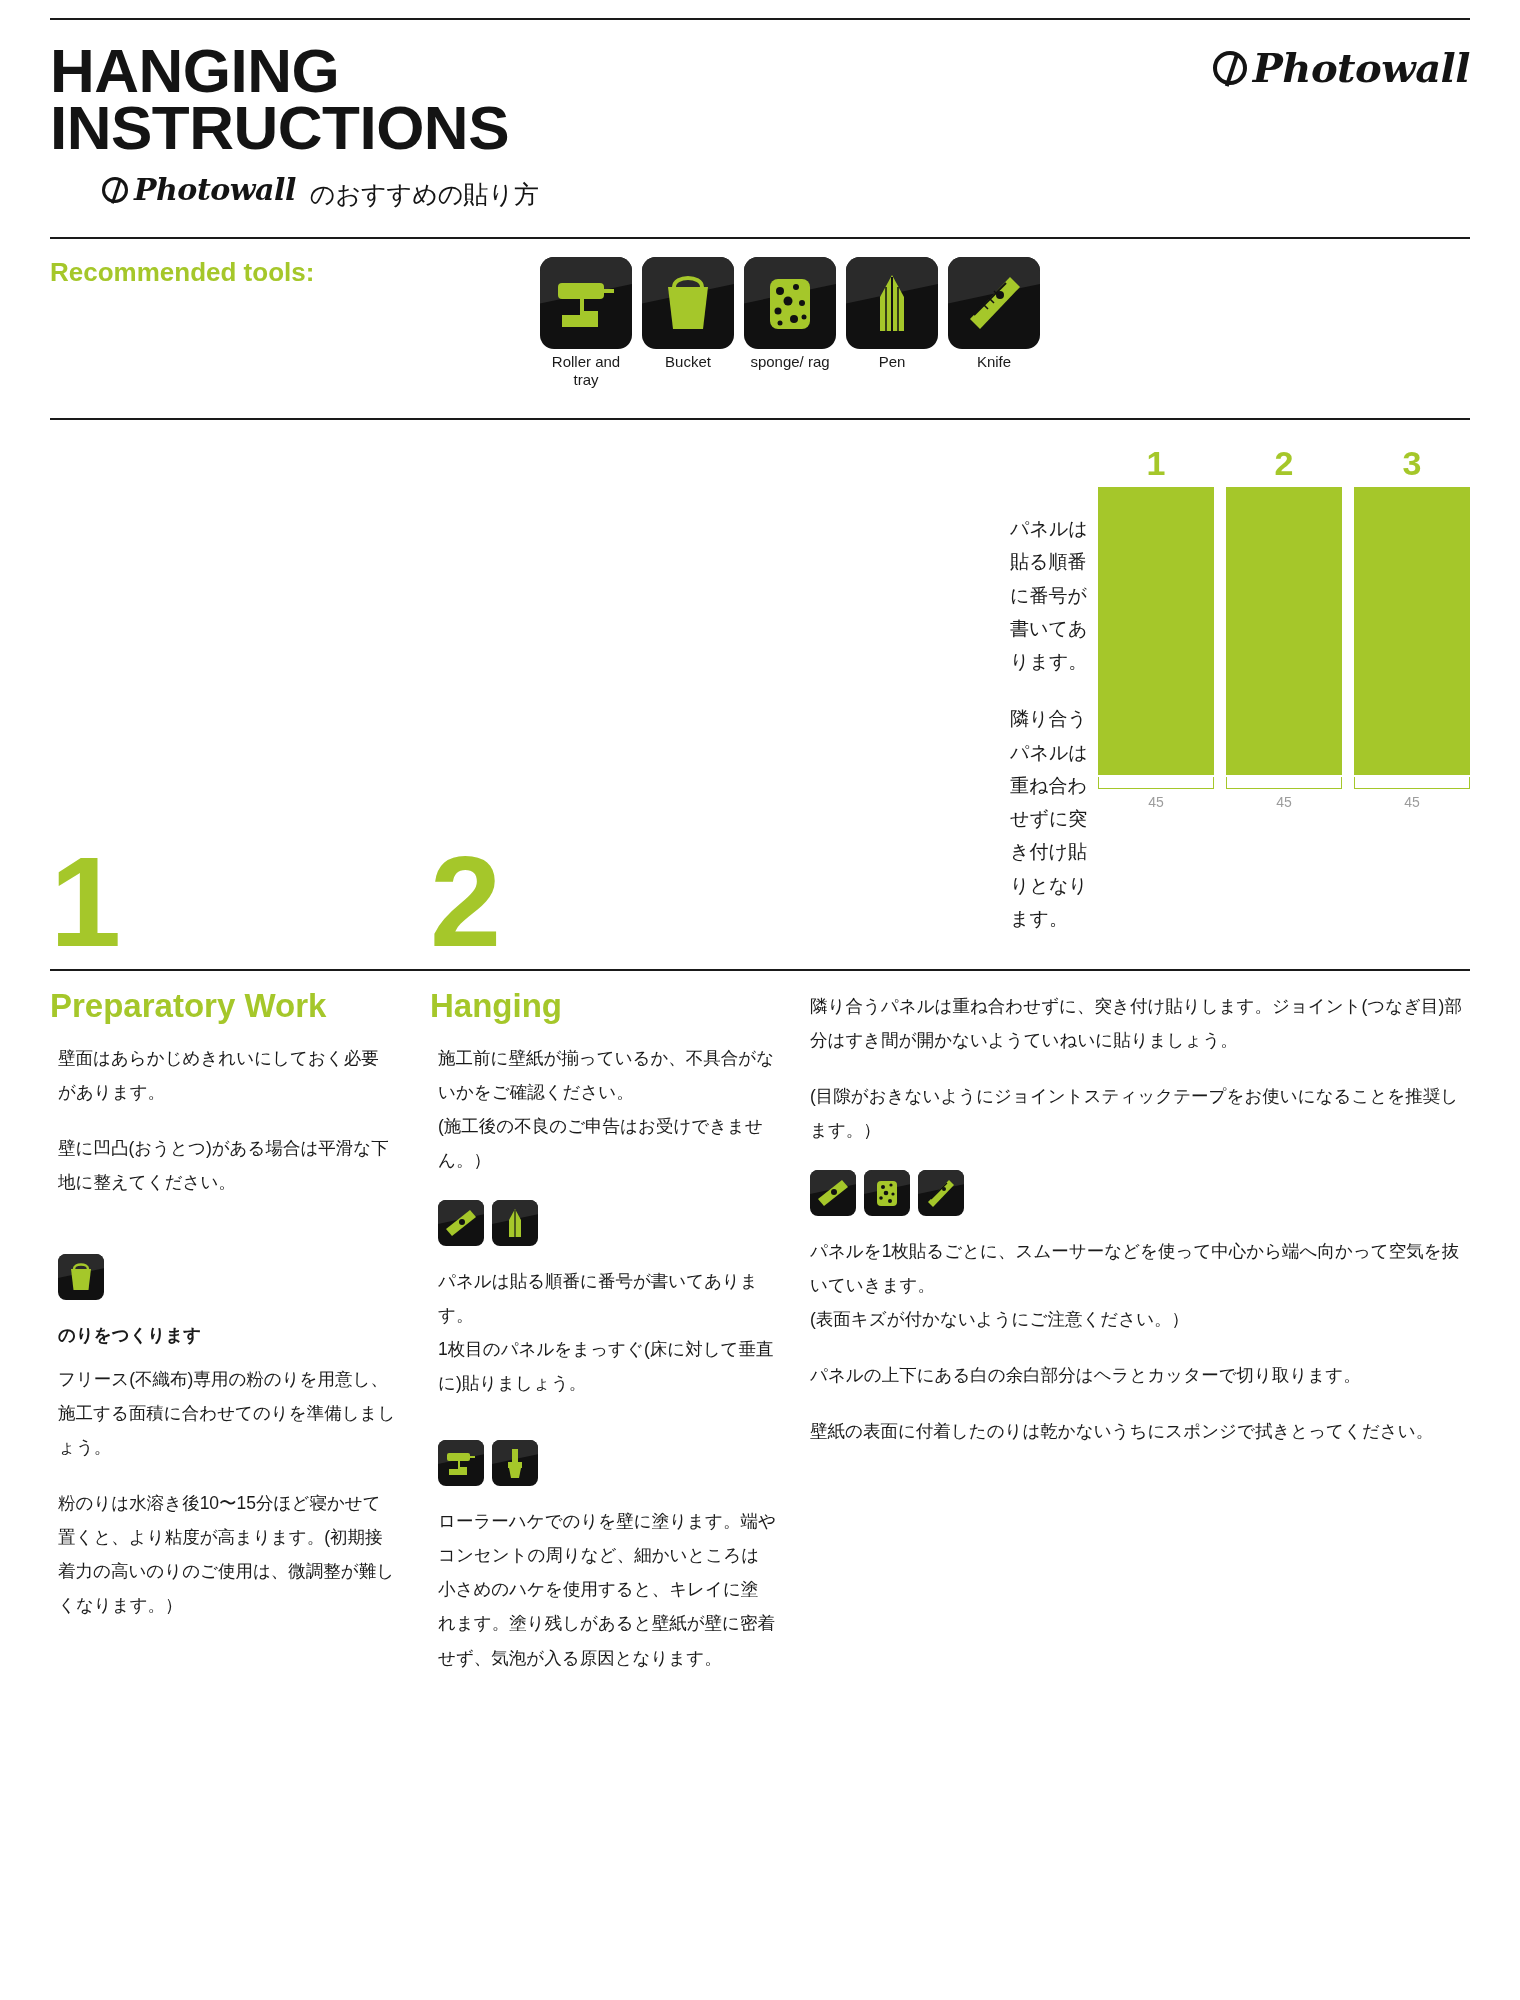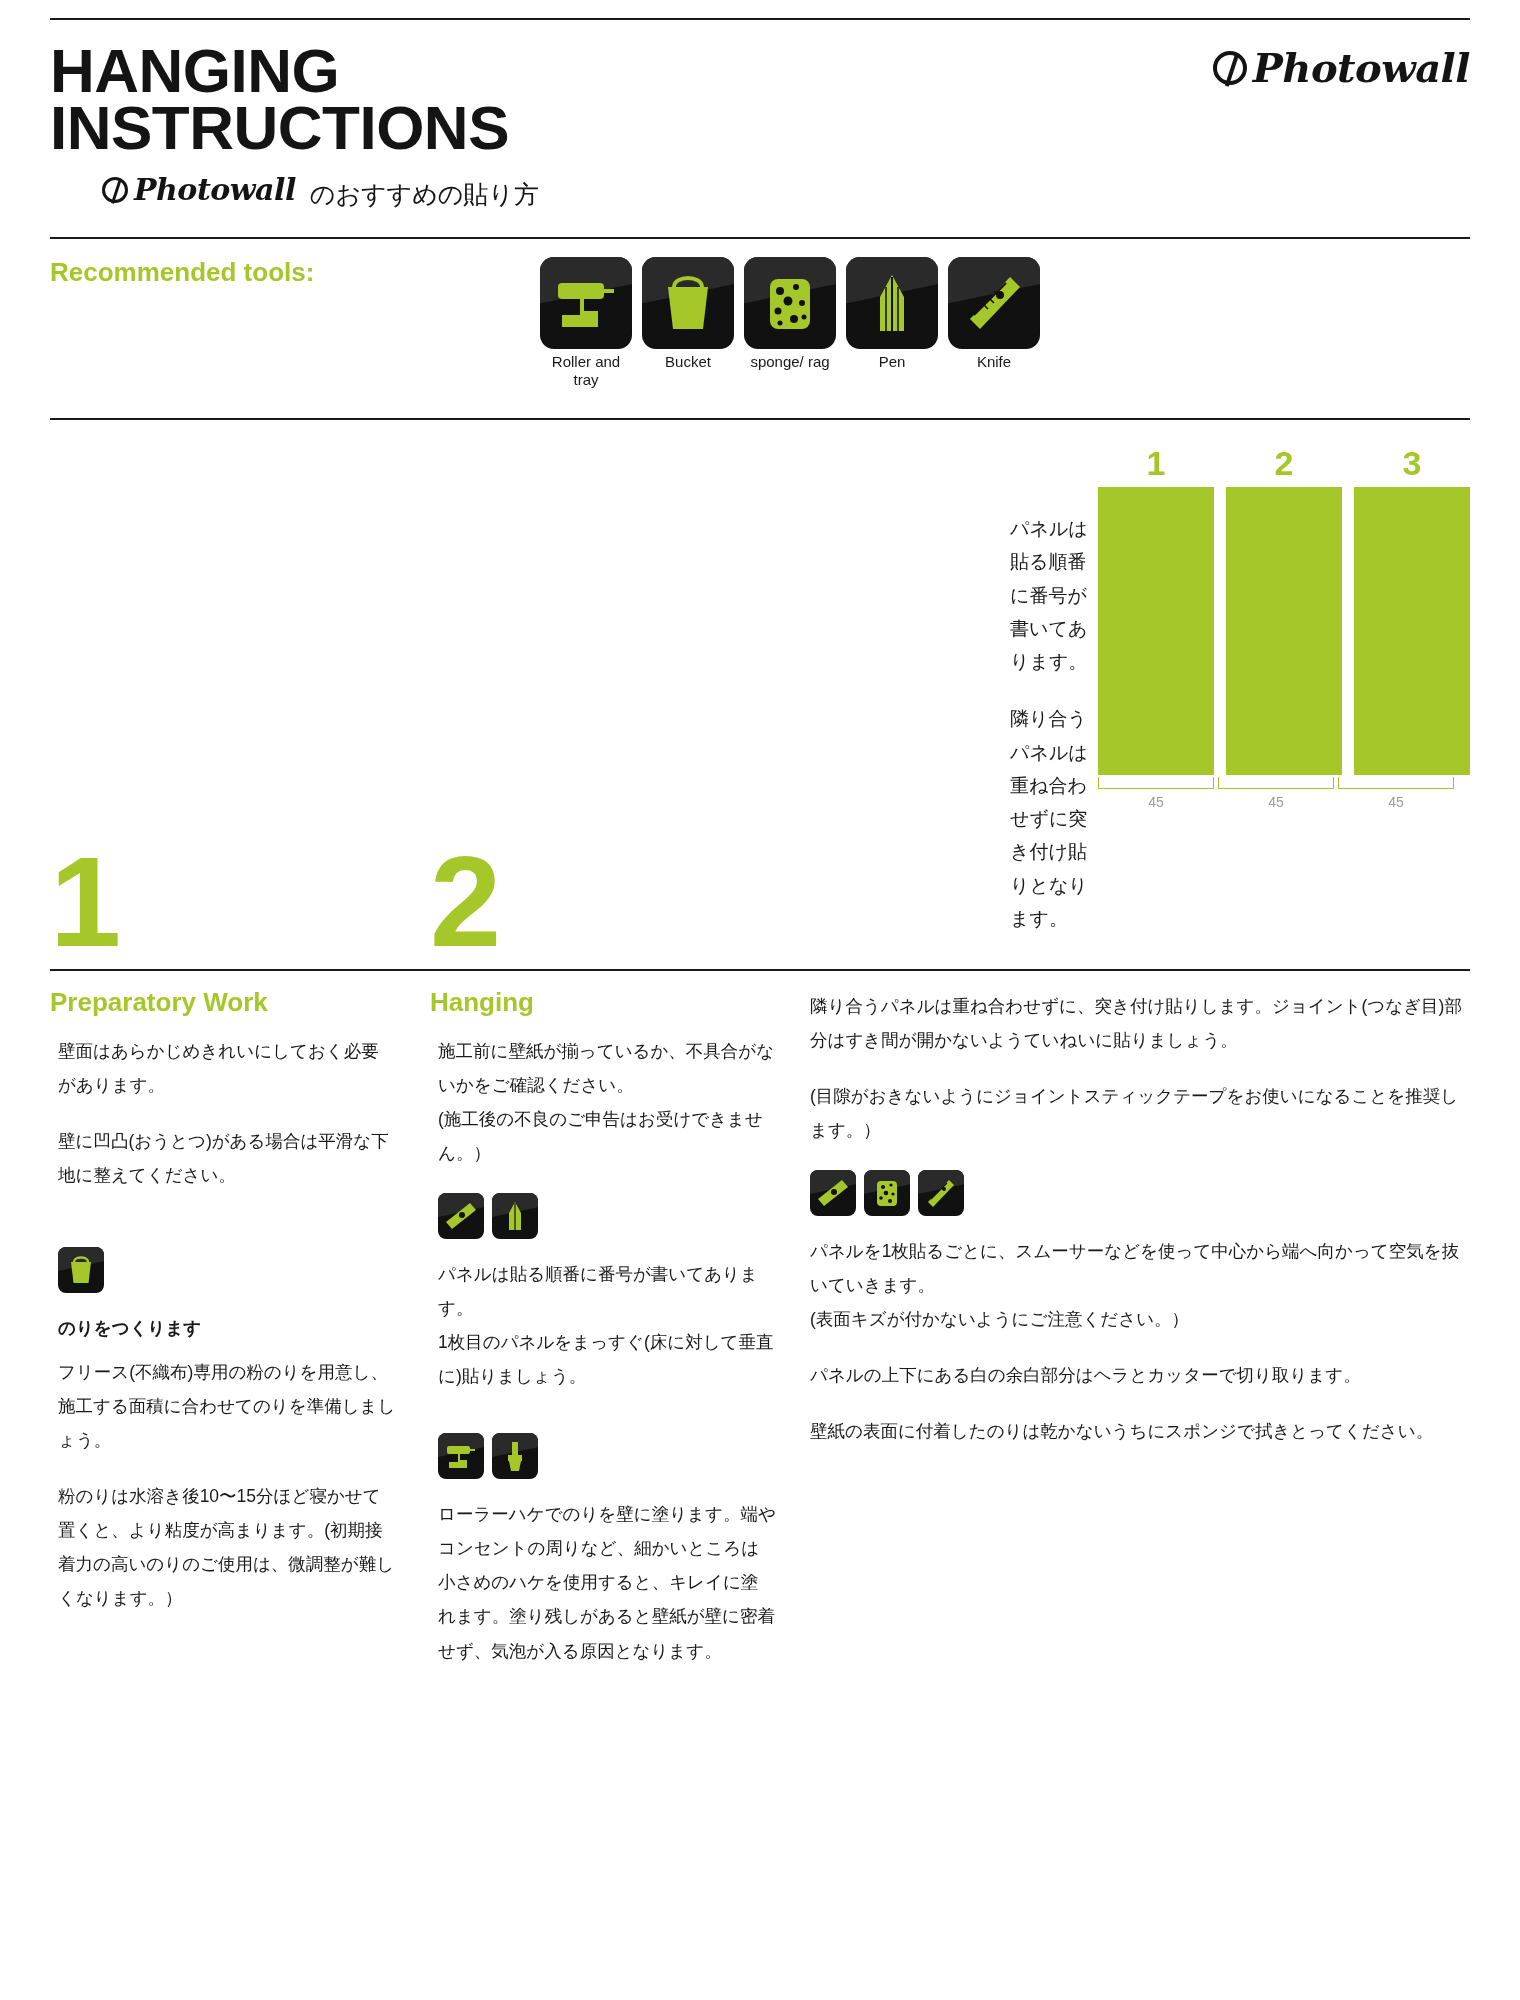--- a/index.html
+++ b/index.html
@@ -194,20 +194,21 @@
   }
   .panel {
     width: 116px;
     height: 288px;
     background: #a5c72a;
   }
   .panel-dims {
     display: flex;
     gap: 4px;
     margin-top: 2px;
+    justify-content: space-between;
   }
   .dim {
     width: 116px;
     text-align: center;
     position: relative;
     padding-top: 16px;
   }
   .dim .brace {
     position: absolute;
     left: 0; top: 0;
@@ -229,21 +230,21 @@
   }
   .body-col {
     width: 380px;
     flex: none;
     padding-right: 34px;
   }
   .body-col.last { flex: 1; width: auto; padding-right: 0; }
   .col-head {
     color: #a5c72a;
     font-weight: bold;
-    font-size: 26px;
+    font-size: 33px;
     margin: 0 0 16px 0;
   }
   .txt {
     font-size: 17.5px;
     line-height: 1.95;
     margin: 0 0 22px 0;
   }
   .txt.bold { font-weight: bold; margin-bottom: 10px; }
   .txt.indent { padding-left: 8px; }
   .mini-icons {

